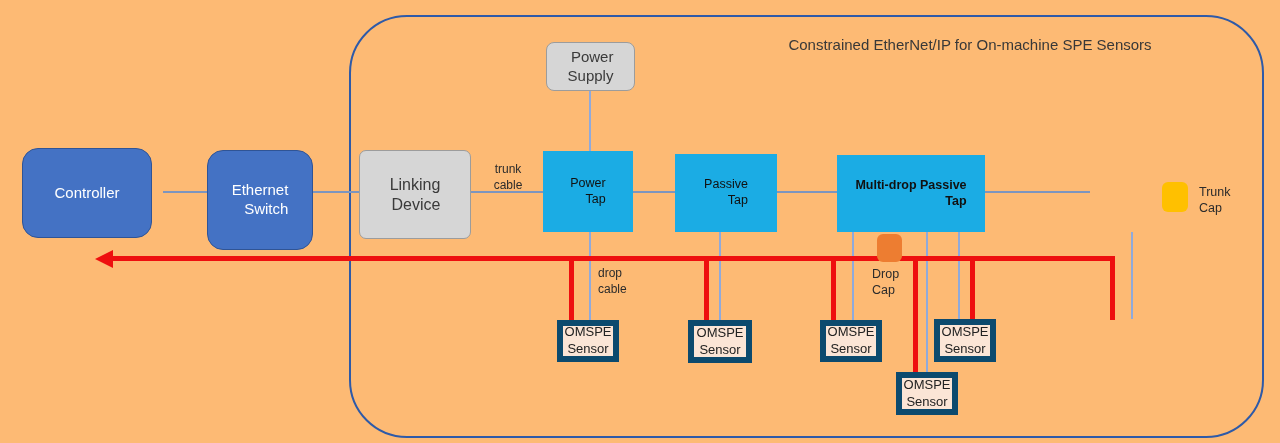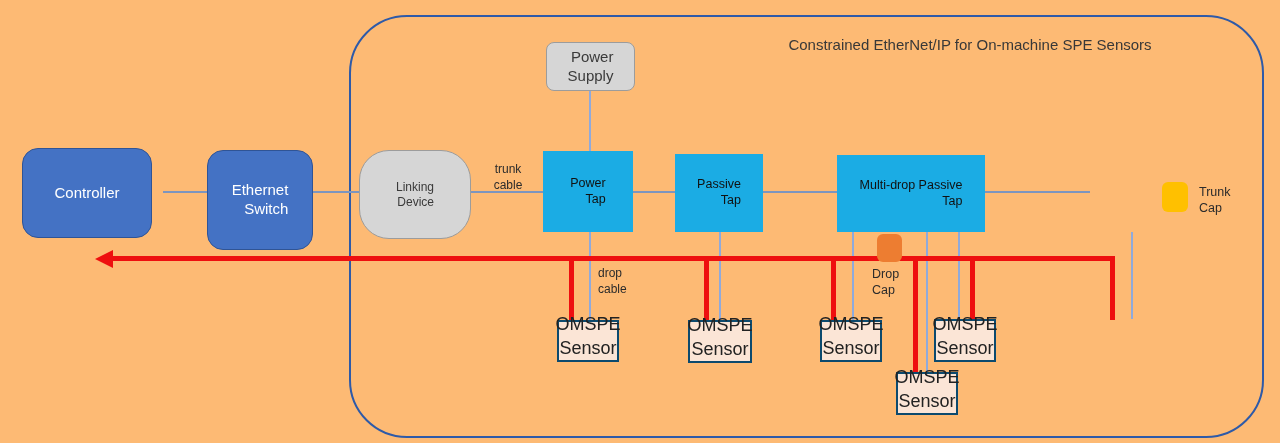--- a/index.html
+++ b/index.html
@@ -22,23 +22,23 @@
   }
   
   .node{
     position:absolute;display:flex;align-items:center;justify-content:center;
     text-align:right;box-sizing:border-box;line-height:1.25;
   }
   .blue-node{background:#4472C4;border:1px solid #2F5496;border-radius:16px;color:#ffffff;font-size:15px;}
   .gray-node{background:#D6D6D6;border:1px solid #9C9C9C;color:#3a3a3a;}
   .cyan-node{background:#1BACE4;border:none;color:#111111;}
   .sensor{
-    position:absolute;display:flex;align-items:flex-end;justify-content:center;
+    position:absolute;display:flex;align-items:center;justify-content:center;
     text-align:center;box-sizing:border-box;line-height:1.3;
-    background:#FBE5D6;border:2px solid #0c4a6e;color:#222222;font-size:18px;
+    background:#FBE5D6;border:6px solid #0c4a6e;color:#222222;font-size:13px;
   }
   
   .line-h{position:absolute;height:2px;background:#7D95BE;}
   .line-v{position:absolute;width:2px;background:#8FAADC;}
   .red-h{position:absolute;height:5px;background:#EE0F0F;}
   .red-v{position:absolute;width:5px;background:#EE0F0F;}
   .arrow-head{
     position:absolute;width:0;height:0;
     border-top:9px solid transparent;border-bottom:9px solid transparent;
     border-right:18px solid #EE0F0F;
@@ -78,37 +78,37 @@
   <div class="red-v" style="left:970px;top:256px;height:63px;"></div>
   <div class="red-v" style="left:1110px;top:256px;height:64px;"></div>
 
   <div class="node blue-node" style="left:22px;top:148px;width:130px;height:90px;">
     <span class="pre">Controller</span>
   </div>
   <div class="node blue-node" style="left:207px;top:150px;width:106px;height:100px;">
     <span class="pre">Ethernet
 Switch</span>
   </div>
-  <div class="node gray-node" style="left:359px;top:150px;width:112px;height:89px;border-radius:30px;font-size:12px;">
+  <div class="node gray-node" style="left:359px;top:150px;width:112px;height:89px;border-radius:7px;font-size:16px;">
     <span class="pre">Linking
 Device</span>
   </div>
   <div class="node gray-node" style="left:546px;top:42px;width:89px;height:49px;border-radius:8px;font-size:15px;">
     <span class="pre">Power
 Supply</span>
   </div>
   <div class="node cyan-node" style="left:543px;top:151px;width:90px;height:81px;font-size:12.5px;">
     <span class="pre">Power
 Tap</span>
   </div>
-  <div class="node cyan-node" style="left:675px;top:154px;width:88px;height:78px;font-size:12.5px;">
+  <div class="node cyan-node" style="left:675px;top:154px;width:102px;height:78px;font-size:12.5px;">
     <span class="pre">Passive
 Tap</span>
   </div>
-  <div class="node cyan-node" style="left:837px;top:155px;width:148px;height:77px;font-size:12.5px;">
+  <div class="node cyan-node" style="left:837px;top:155px;width:148px;height:77px;font-size:12.5px;font-weight:bold;">
     <span class="pre">Multi-drop Passive
 Tap</span>
   </div>
 
   <div class="cap" style="left:1162px;top:182px;width:26px;height:30px;background:#FFC000;"></div>
   <div class="cap" style="left:877px;top:234px;width:25px;height:28px;background:#ED7D31;"></div>
 
   <div class="sensor" style="left:557px;top:320px;width:62px;height:42px;">
     <span class="pre">OMSPE
 Sensor</span>

